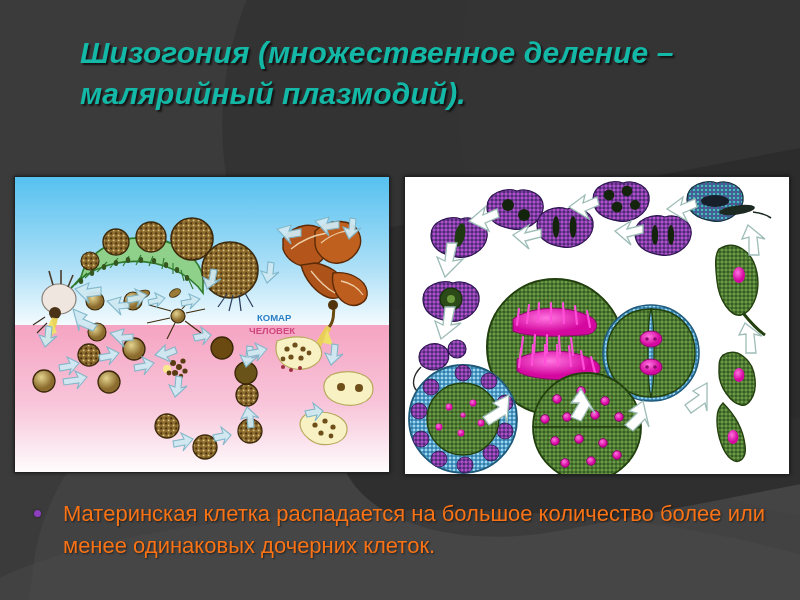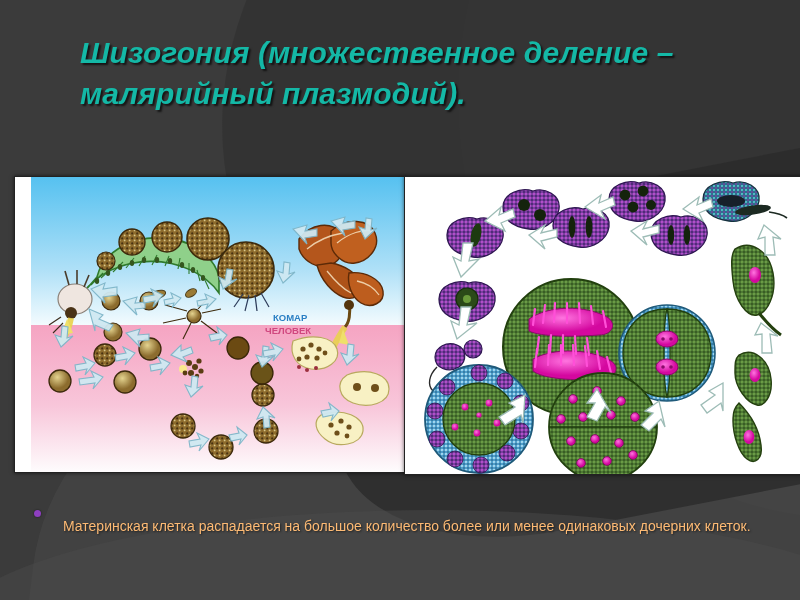--- a/index.html
+++ b/index.html
@@ -59,41 +59,40 @@
     letter-spacing:.1px;
     text-shadow:2px 2px 2px rgba(0,0,0,.65);
     z-index:6;
   }
 
   
   .figure{
     position:absolute;z-index:5;
     border:1px solid #222;
     box-shadow:0 0 4px rgba(0,0,0,.6);
-    overflow:hidden;background:#fff;padding-left:16px;
+    overflow:hidden;background:#fff;
   }
   #fig-left{left:14px;top:176px;width:374px;height:295px;}
   #fig-right{left:404px;top:176px;width:384px;height:297px;}
   .canvaswrap{width:100%;height:100%;display:block;}
   svg.art{width:100%;height:100%;display:block;}
 
   
   #body{
     position:absolute;left:34px;top:498px;width:740px;
     z-index:6;display:flex;align-items:flex-start;
   }
   #bullet-dot{
     width:7px;height:7px;border-radius:50%;
     background:#8e3fc0;margin-top:12px;margin-right:22px;flex:0 0 auto;
     box-shadow:0 0 2px rgba(0,0,0,.6);
   }
   #body-text{
-    color:#fdba74;font-size:14px;line-height:1.45;
+    color:#f97316;font-size:22px;line-height:1.45;
     text-shadow:1px 1px 2px rgba(0,0,0,.55);
-    margin-top:18px;
   }
 </style>
 </head>
 <body>
 
 <div id="slide">
 
   <div class="swoosh sw-top2"></div>
   <div class="swoosh sw-top"></div>
   <div class="swoosh sw-bot"></div>

